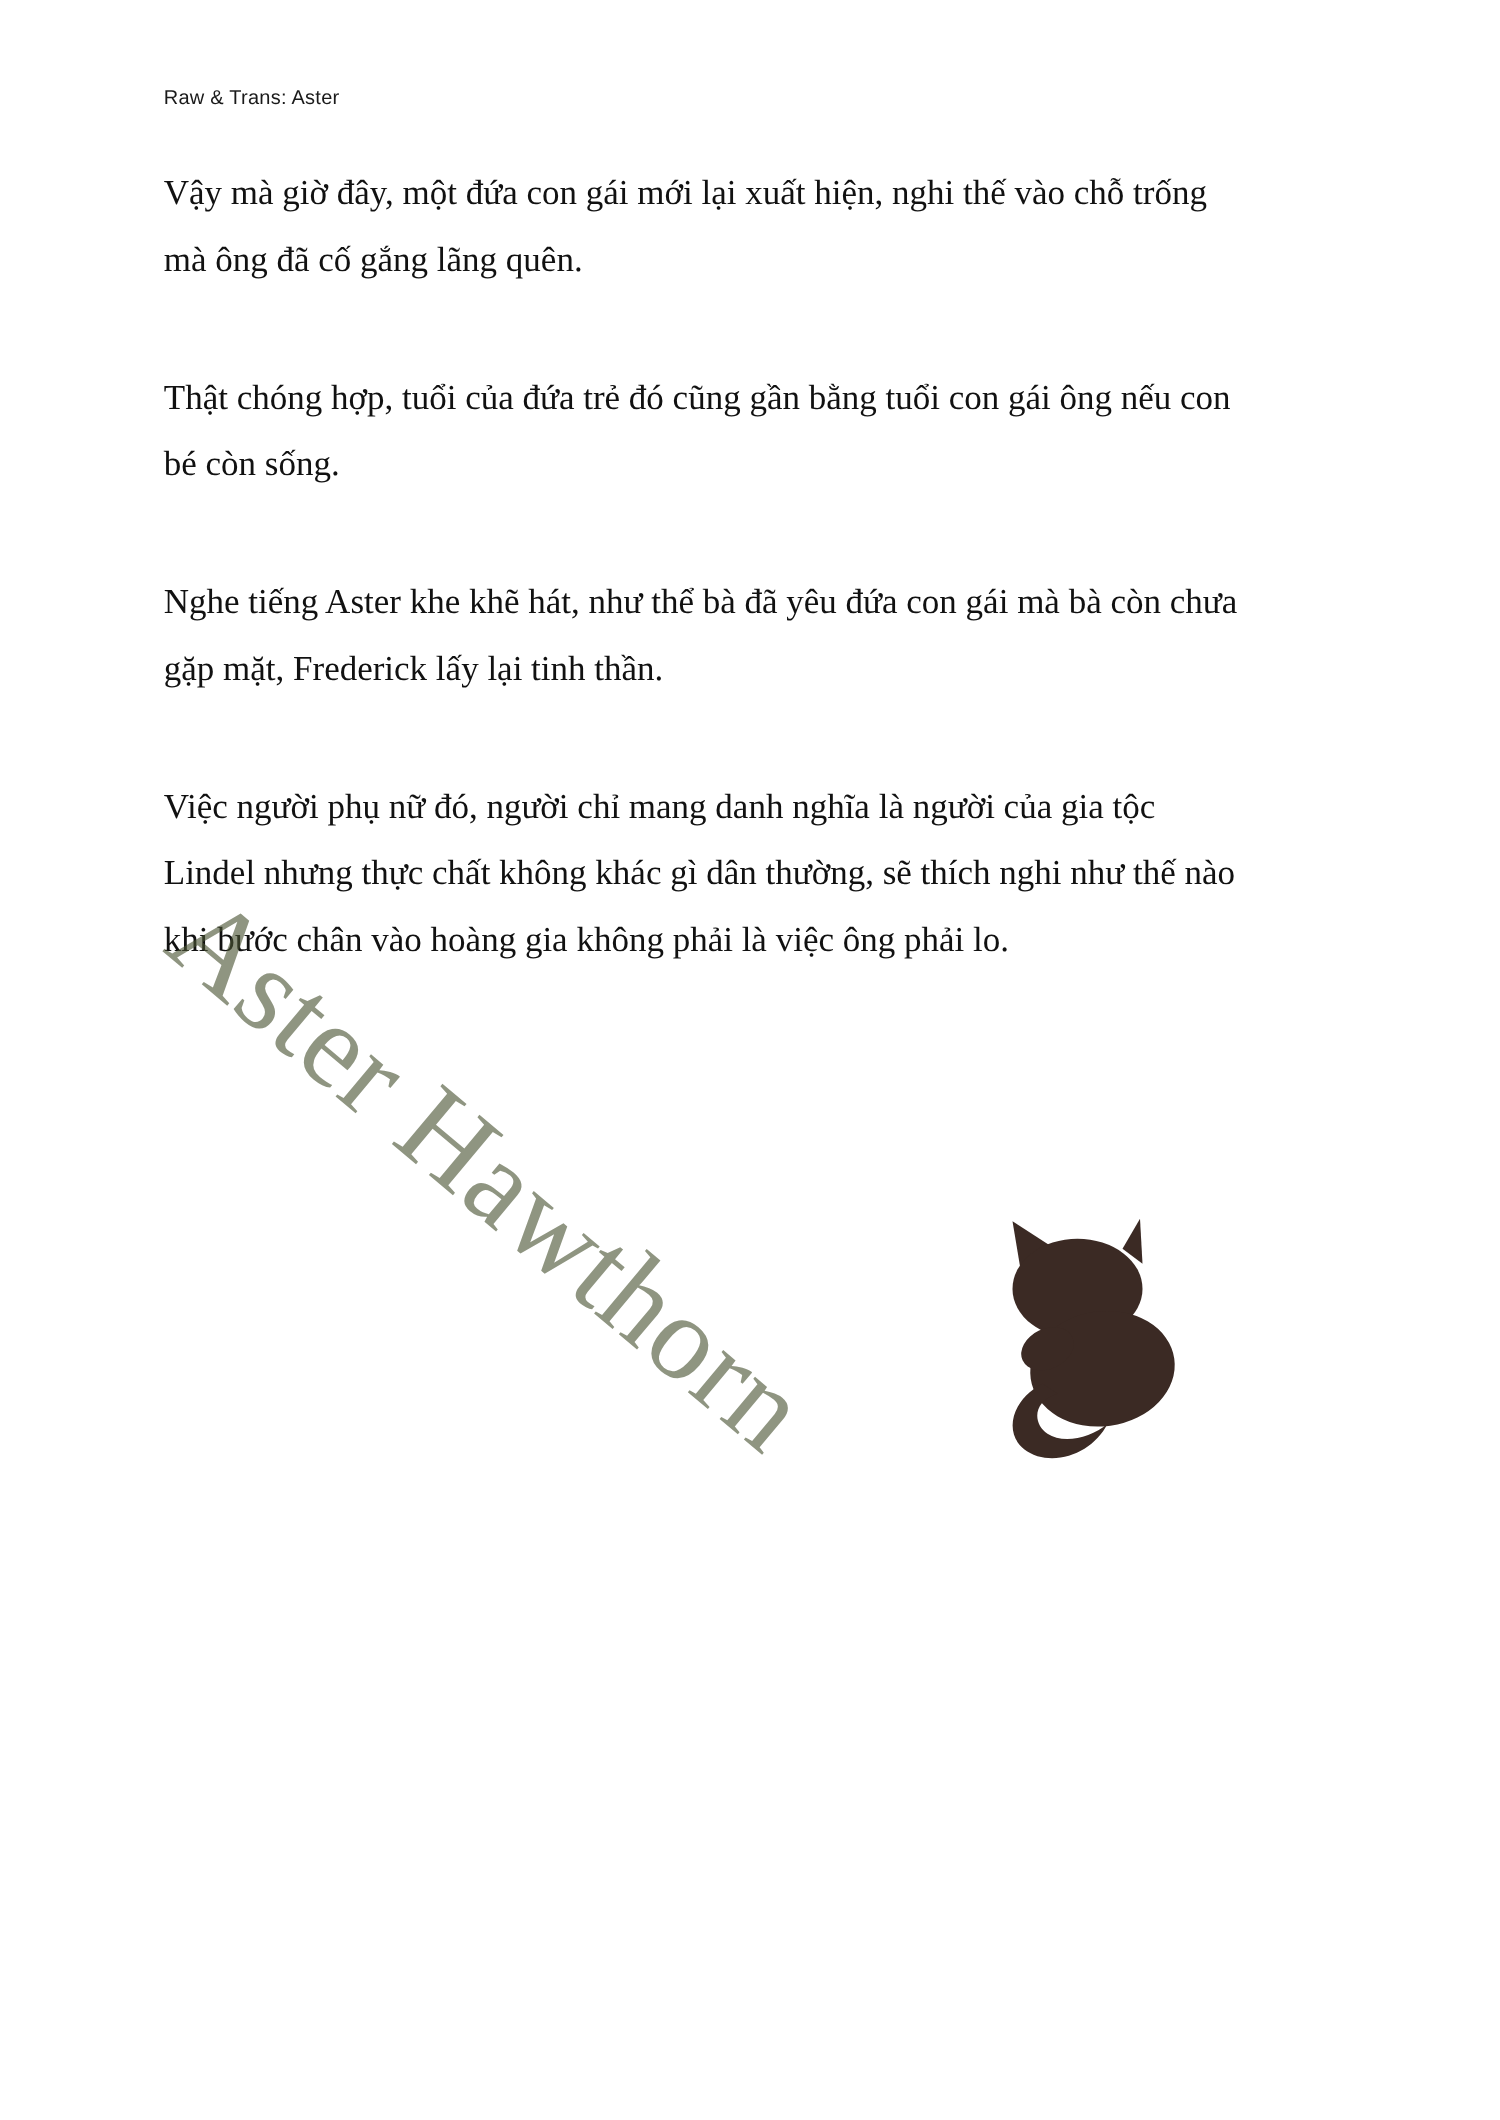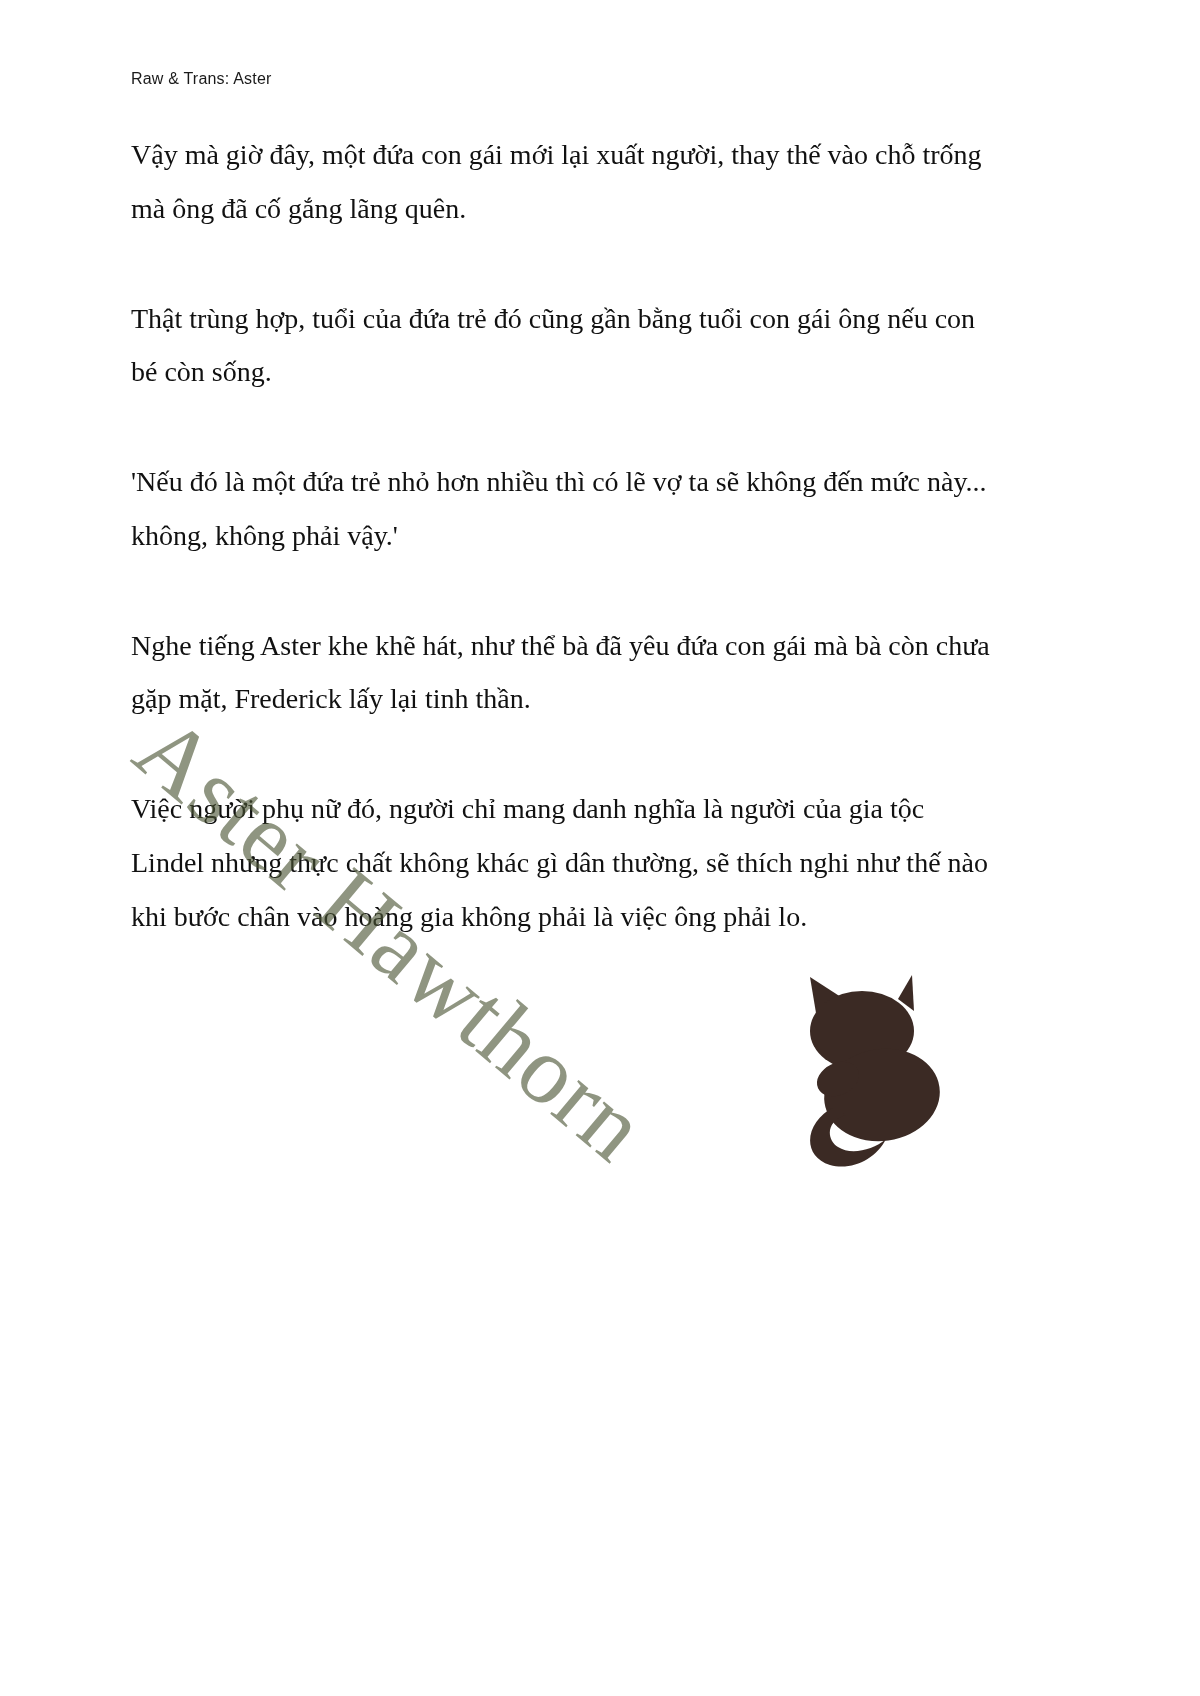--- a/index.html
+++ b/index.html
@@ -80,23 +80,22 @@
   }
 </style>
 </head>
 <body>
 
 <div class="page">
 
   <div class="header-credit">Raw &amp; Trans: Aster</div>
 
   <div class="content">
-    <p class="para">Vậy mà giờ đây, một đứa con gái mới lại xuất người, thay thế vào chỗ trống mà ông đã cố gắng lãng quên.</p>
-    <p class="para">Thật trùng hợp, tuổi của đứa trẻ đó cũng gần bằng tuổi con gái ông nếu con bé còn sống.</p>
-    <p class="para">'Nếu đó là một đứa trẻ nhỏ hơn nhiều thì có lẽ vợ ta sẽ không đến mức này... không, không phải vậy.'</p>
+    <p class="para">Vậy mà giờ đây, một đứa con gái mới lại xuất hiện, nghi thế vào chỗ trống mà ông đã cố gắng lãng quên.</p>
+    <p class="para">Thật chóng hợp, tuổi của đứa trẻ đó cũng gần bằng tuổi con gái ông nếu con bé còn sống.</p>
     <p class="para">Nghe tiếng Aster khe khẽ hát, như thể bà đã yêu đứa con gái mà bà còn chưa gặp mặt, Frederick lấy lại tinh thần.</p>
     <p class="para">Việc người phụ nữ đó, người chỉ mang danh nghĩa là người của gia tộc Lindel nhưng thực chất không khác gì dân thường, sẽ thích nghi như thế nào khi bước chân vào hoàng gia không phải là việc ông phải lo.</p>
   </div>
 
   <div class="watermark">
     <div class="watermark-text">Aster Hawthorn</div>
   </div>
 
   <div class="cat">
     <svg viewBox="0 0 180 195" width="180" height="195" aria-hidden="true">

